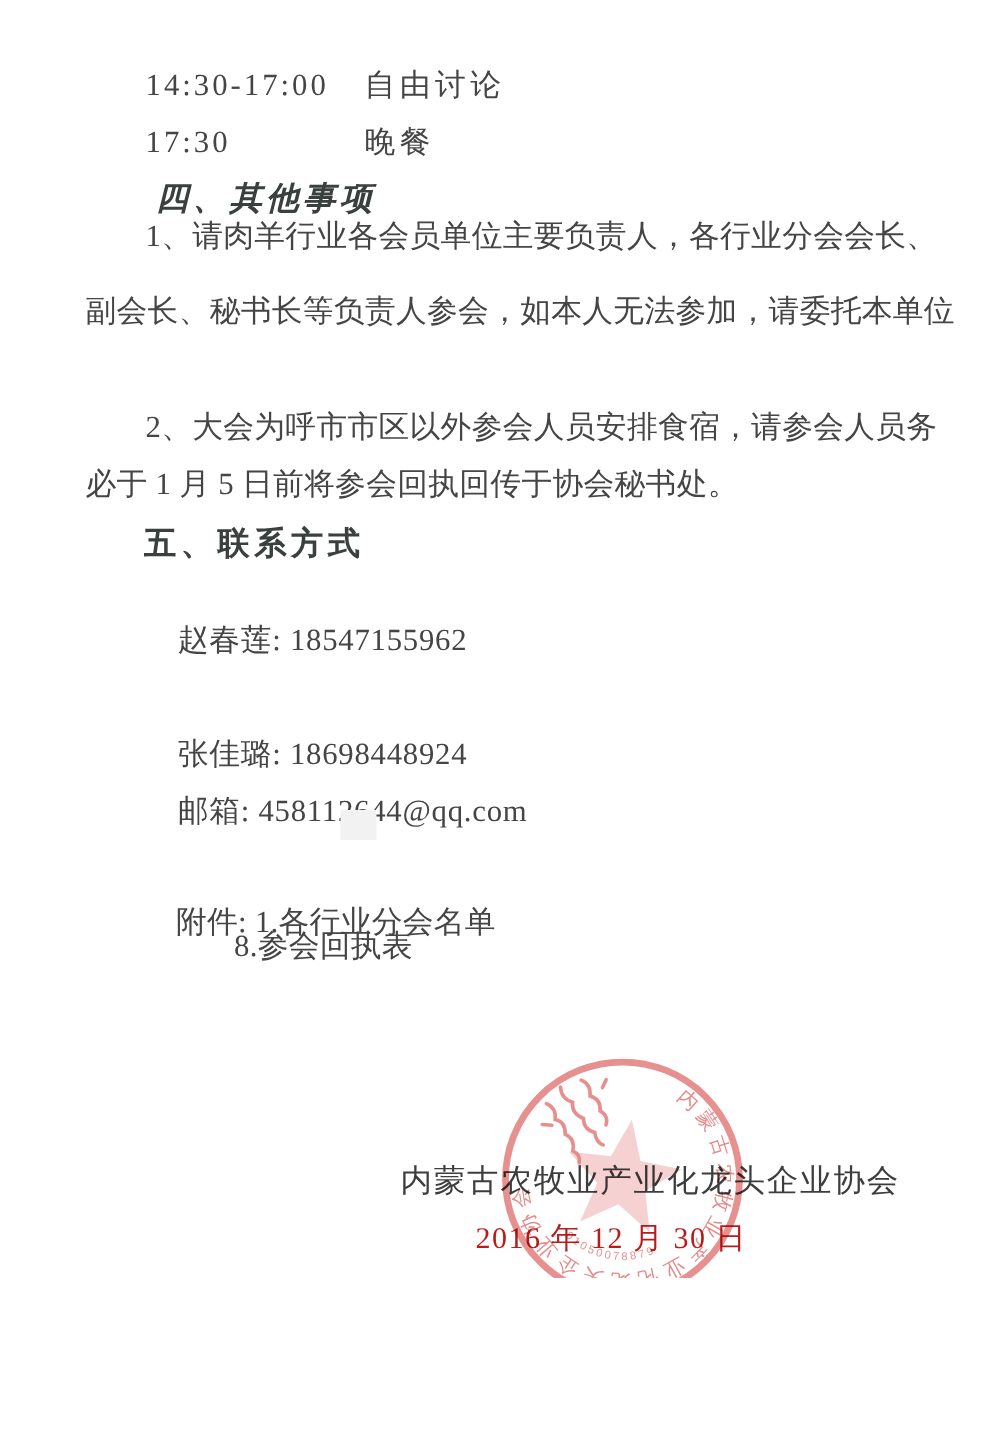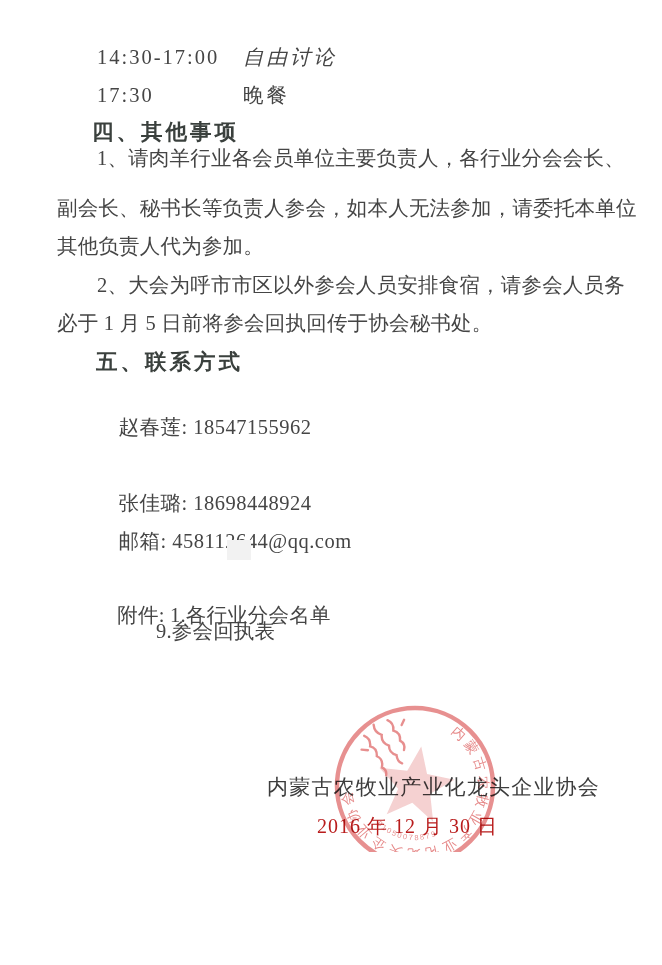--- a/index.html
+++ b/index.html
@@ -50,30 +50,29 @@
     pointer-events: none;
   }
   .seal text { font-family: "Liberation Sans", "DejaVu Sans", sans-serif; }
 </style>
 </head>
 <body>
 
 <div class="page">
 
   <div class="line time-col" style="left:97px; top:46px;">14:30-17:00</div>
-  <div class="line activity-col" style="left:243px; top:46px;font-style:italic;">自由讨论</div>
+  <div class="line activity-col" style="left:243px; top:46px;">自由讨论</div>
 
   <div class="line time-col" style="left:97px; top:84px;">17:30</div>
   <div class="line activity-col" style="left:243px; top:84px;text-align:center;">晚餐</div>
 
-  <div class="line heading" style="left:92px; top:120px;">四、其他事项</div>
+  <div class="line heading" style="left:104px; top:120px;font-style:italic;">四、其他事项</div>
 
   <div class="line" style="left:97px; top:147px;">1、请肉羊行业各会员单位主要负责人，各行业分会会长、</div>
   <div class="line" style="left:57px; top:197px;text-align:center;">副会长、秘书长等负责人参会，如本人无法参加，请委托本单位</div>
-  <div class="line" style="left:57px; top:235px;">其他负责人代为参加。</div>
 
   <div class="line" style="left:97px; top:274px;">2、大会为呼市市区以外参会人员安排食宿，请参会人员务</div>
   <div class="line" style="left:57px; top:312px;">必于 1 月 5 日前将参会回执回传于协会秘书处。</div>
 
   <div class="line heading" style="left:96px; top:350px;">五、联系方式</div>
 
   <div class="line contact-line" style="left:96px; top:392px;">
     <span>赵春莲</span><span>: </span><span>18547155962</span>
   </div>
   <div class="line contact-line" style="left:96px; top:468px;">
@@ -81,21 +80,21 @@
   </div>
   <div class="line contact-line" style="left:96px; top:506px;">
     <span>邮箱</span><span>: </span><span>458112644@qq.com</span>
   </div>
 
   <div class="scan-artifact"></div>
 
   <div class="line" style="left:96px; top:580px;text-align:center;">
     <span>附件: </span><span>1.各行业分会名单</span>
   </div>
-  <div class="line" style="left:156px; top:620px;">9.参会回执表</div>
+  <div class="line" style="left:156px; top:620px;">8.参会回执表</div>
 
   <div class="line signature-org" style="left:267px; top:775px;">内蒙古农牧业产业化龙头企业协会</div>
   <div class="line signature-date" style="left:317px; top:815px;">2016 年 12 月 30 日</div>
 
   <svg class="seal" viewBox="0 0 172 172" aria-hidden="true">
     <circle cx="86" cy="86" r="78" fill="none" stroke-width="4.5" opacity="0.85" stroke="#dd5f5f"></circle>
     <polygon points="86,46 96,72.2 124,73.6 102.2,91.3 109.5,118.4 86,103 62.5,118.4 69.8,91.3 48,73.6 76,72.2" transform="rotate(9 86 86)" opacity="0.6" stroke-width="1.5" fill="#e9a0a0"></polygon>
     <g transform="rotate(-34 86 86)" fill="none" stroke-width="2.4" stroke-linecap="round" opacity="0.85" stroke="#dd5f5f">
       <path d="M 72 16 q 4 6 -1 12 q 5 5 0 12 q 4 6 -2 12 q 3 5 -1 9"></path>
       <path d="M 86 12 q -4 7 1 13 q -5 6 0 13 q -4 6 1 12 q -3 6 0 10"></path>

